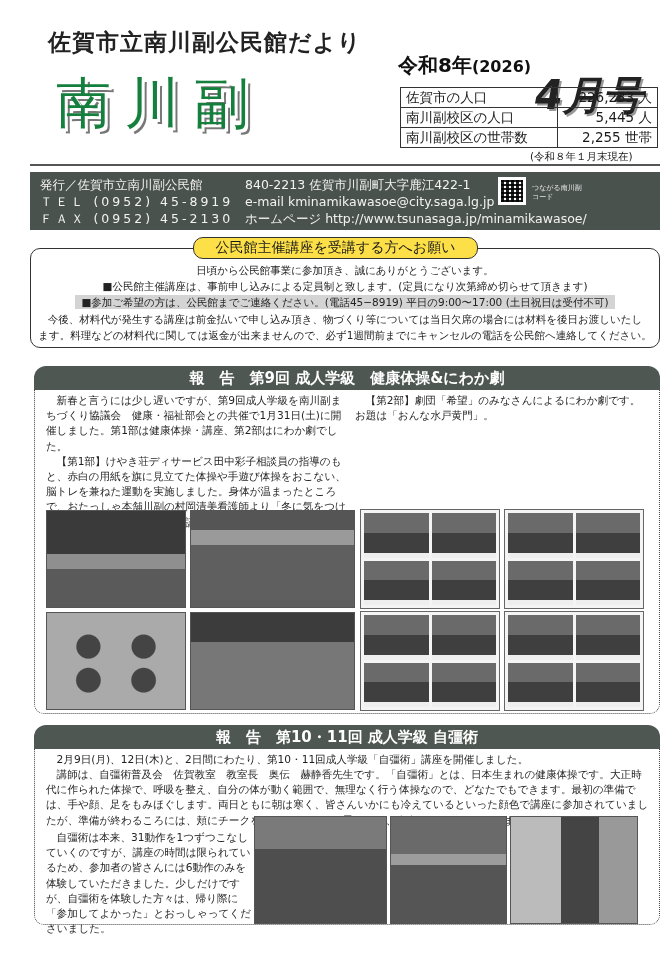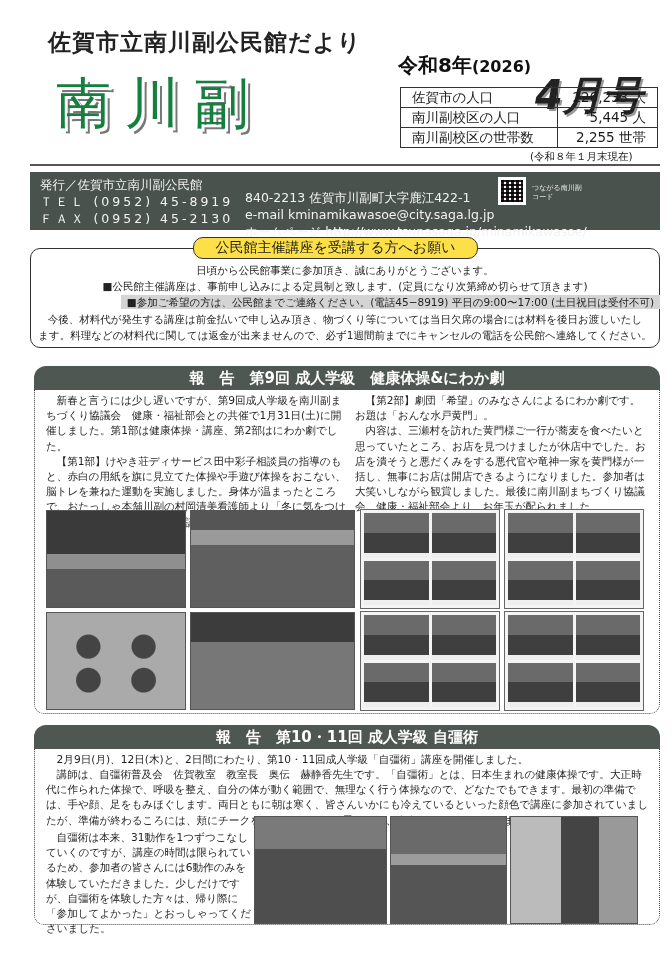--- a/index.html
+++ b/index.html
@@ -11,31 +11,31 @@
   
   .subtitle { left: 48px; top: 27px; font-size: 23px; font-weight: bold; letter-spacing: 1px; color: #222; }
   .big-title { left: 56px; top: 58px; font-size: 55px; font-weight: normal; letter-spacing: 14px; color: #15803d;
     text-shadow: 3px 3px 0 #fff, 5px 5px 0 #777; line-height: 90px; }
   .era { left: 398px; top: 52px; font-size: 20px; font-weight: bold; color: #111; }
   .era small { font-size: 16px; text-align: right; }
   .issue { left: 535px; top: 32px; font-size: 40px; font-weight: bold; font-style: italic; color: #222;
     text-shadow: 2px 2px 0 #999; margin-top: 36px; }
 
   table.pop { left: 400px; top: 87px; width: 258px; border-collapse: collapse; font-size: 13.5px; }
-  table.pop td { border: 1px solid #333; height: 20px; padding: 0 11px; }
+  table.pop td { border: 1px solid #333; height: 20px; padding: 0 5px; }
   table.pop td.val { text-align: right; width: 100px; }
   .asof { left: 530px; top: 150px; font-size: 10.5px; color: #222; }
 
   .rule { left: 30px; top: 164px; width: 630px; height: 2px; background: #555; }
 
   
   .infobar { left: 30px; top: 172px; width: 630px; height: 58px; background: #4a524e; color: #f2f2f2; }
   .info-left { left: 10px; top: 4px; font-size: 12.5px; line-height: 17px; }
   .info-left .mono { letter-spacing: 3px; }
-  .info-mid { left: 215px; top: 17px; font-size: 12.5px; line-height: 17px; }
+  .info-mid { left: 215px; top: 4px; font-size: 12.5px; line-height: 17px; }
   .qr { left: 468px; top: 5px; width: 28px; height: 28px; background: #fff; padding: 3px; }
   .qr-inner { width: 100%; height: 100%;
     background: repeating-linear-gradient(90deg, #222 0 3px, #fff 3px 5px),
                 repeating-linear-gradient(0deg, #222 0 2px, #fff 2px 4px);
     background-blend-mode: multiply; }
   .qr-label { left: 502px; top: 12px; font-size: 7px; line-height: 9px; color: #eee; }
 
   
   .req-box { left: 30px; top: 248px; width: 630px; height: 100px; border: 1.5px solid #333; border-radius: 10px; }
   .req-title { left: 193px; top: 237px; width: 285px; height: 22px; border: 1.5px solid #333; border-radius: 10px;
@@ -110,33 +110,32 @@
   <div class="abs qr-label">
     <div>つながる南川副</div>
     <div>コード</div>
   </div>
 </div>
 
 <div class="abs req-box"></div>
 <div class="abs req-title">公民館主催講座を受講する方へお願い</div>
 <div class="abs req-line" style="top:264px;">日頃から公民館事業に参加頂き、誠にありがとうございます。</div>
 <div class="abs req-line" style="top:280px;">■公民館主催講座は、事前申し込みによる定員制と致します。(定員になり次第締め切らせて頂きます)</div>
-<div class="abs req-line" style="top:296px;text-align:right;"><span class="req-hl">■参加ご希望の方は、公民館までご連絡ください。(電話45−8919) 平日の9:00〜17:00 (土日祝日は受付不可)</span></div>
+<div class="abs req-line" style="top:296px;"><span class="req-hl">■参加ご希望の方は、公民館までご連絡ください。(電話45−8919) 平日の9:00〜17:00 (土日祝日は受付不可)</span></div>
 <div class="abs req-line" style="top:313px;">今後、材料代が発生する講座は前金払いで申し込み頂き、物づくり等については当日欠席の場合には材料を後日お渡しいたし</div>
 <div class="abs req-line" style="top:329px;">ます。料理などの材料代に関しては返金が出来ませんので、必ず1週間前までにキャンセルの電話を公民館へ連絡してください。</div>
 
 <div class="abs sec-head" style="top:366px;">報　告　第9回 成人学級　健康体操&amp;にわか劇</div>
 <div class="abs sec-frame" style="top:390px; height:324px;"></div>
 <div class="abs body-text" style="left:46px; top:393px; width:300px;">
   <p class="indent">新春と言うには少し遅いですが、第9回成人学級を南川副まちづくり協議会　健康・福祉部会との共催で1月31日(土)に開催しました。第1部は健康体操・講座、第2部はにわか劇でした。</p>
   <p class="indent">【第1部】けやき荘ディサービス田中彩子相談員の指導のもと、赤白の用紙を旗に見立てた体操や手遊び体操をおこない、脳トレを兼ねた運動を実施しました。身体が温まったところで、おたっしゃ本舗川副の村岡清美看護師より「冬に気をつけたい誤嚥性肺炎」についての講話がありました。</p>
 </div>
 <div class="abs body-text" style="left:355px; top:393px; width:295px;">
   <p class="indent">【第2部】劇団「希望」のみなさんによるにわか劇です。お題は「おんな水戸黄門」。</p>
-  <p class="indent">内容は、三瀬村を訪れた黄門様ご一行が蕎麦を食べたいと思っていたところ、お店を見つけましたが休店中でした。お店を潰そうと悪だくみをする悪代官や竜神一家を黄門様が一括し、無事にお店は開店できるようになりました。参加者は大笑いしながら観賞しました。最後に南川副まちづくり協議会　健康・福祉部会より、お年玉が配られました。</p>
 </div>
 <div class="abs photo ph1" style="left:46px; top:510px; width:140px; height:98px;"></div>
 <div class="abs photo ph2" style="left:190px; top:510px; width:165px; height:98px;"></div>
 <div class="abs photo ph3" style="left:46px; top:612px; width:140px; height:98px;"></div>
 <div class="abs photo ph4" style="left:190px; top:612px; width:165px; height:98px;"></div>
 <div class="abs collage" style="left:360px; top:509px; width:140px; height:100px;">
     <div></div>
     <div></div>
     <div></div>
     <div></div>

